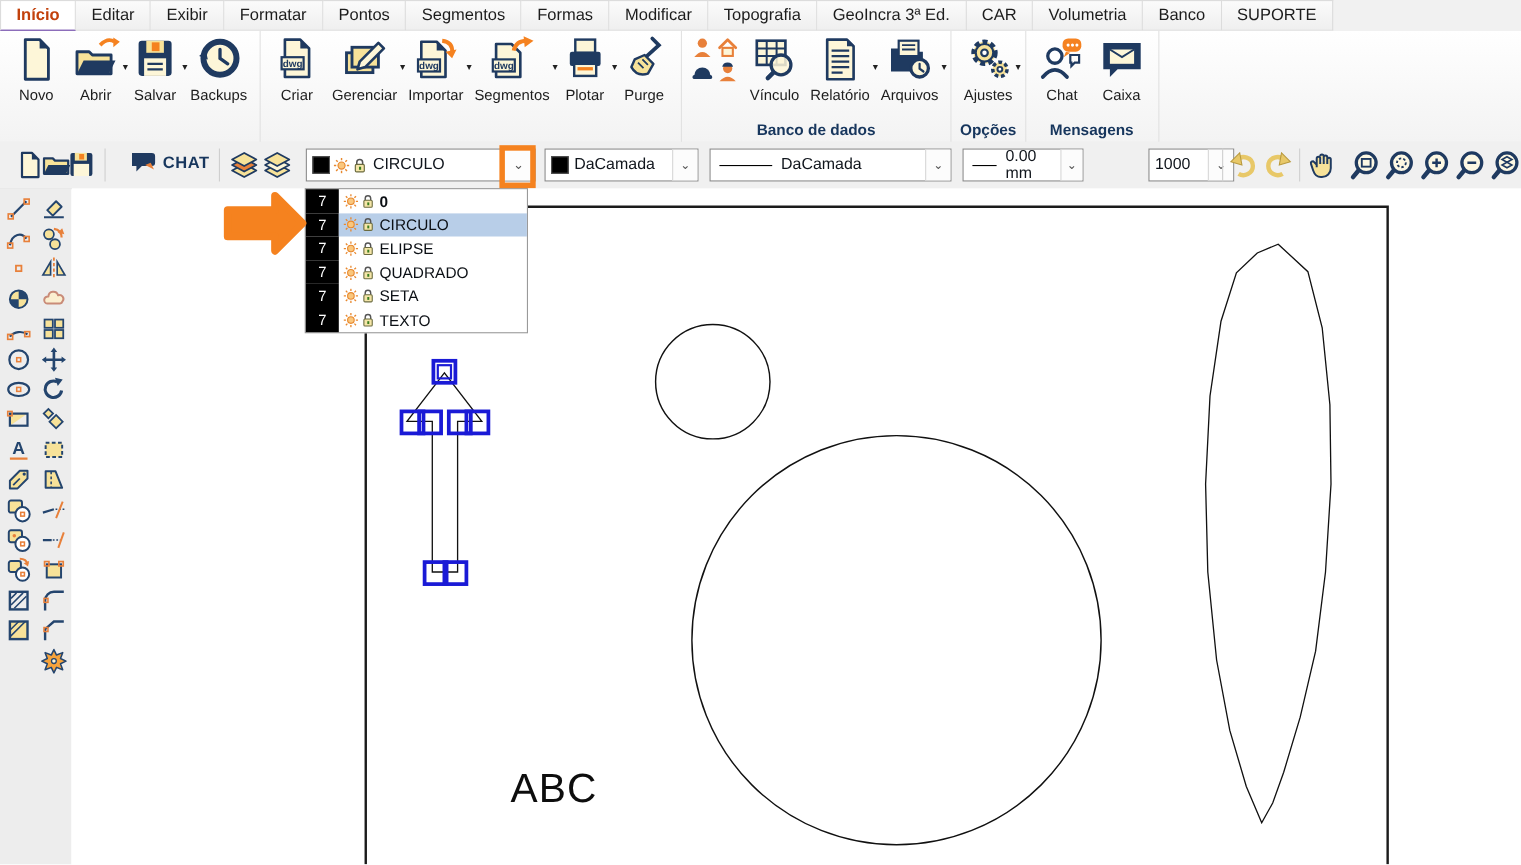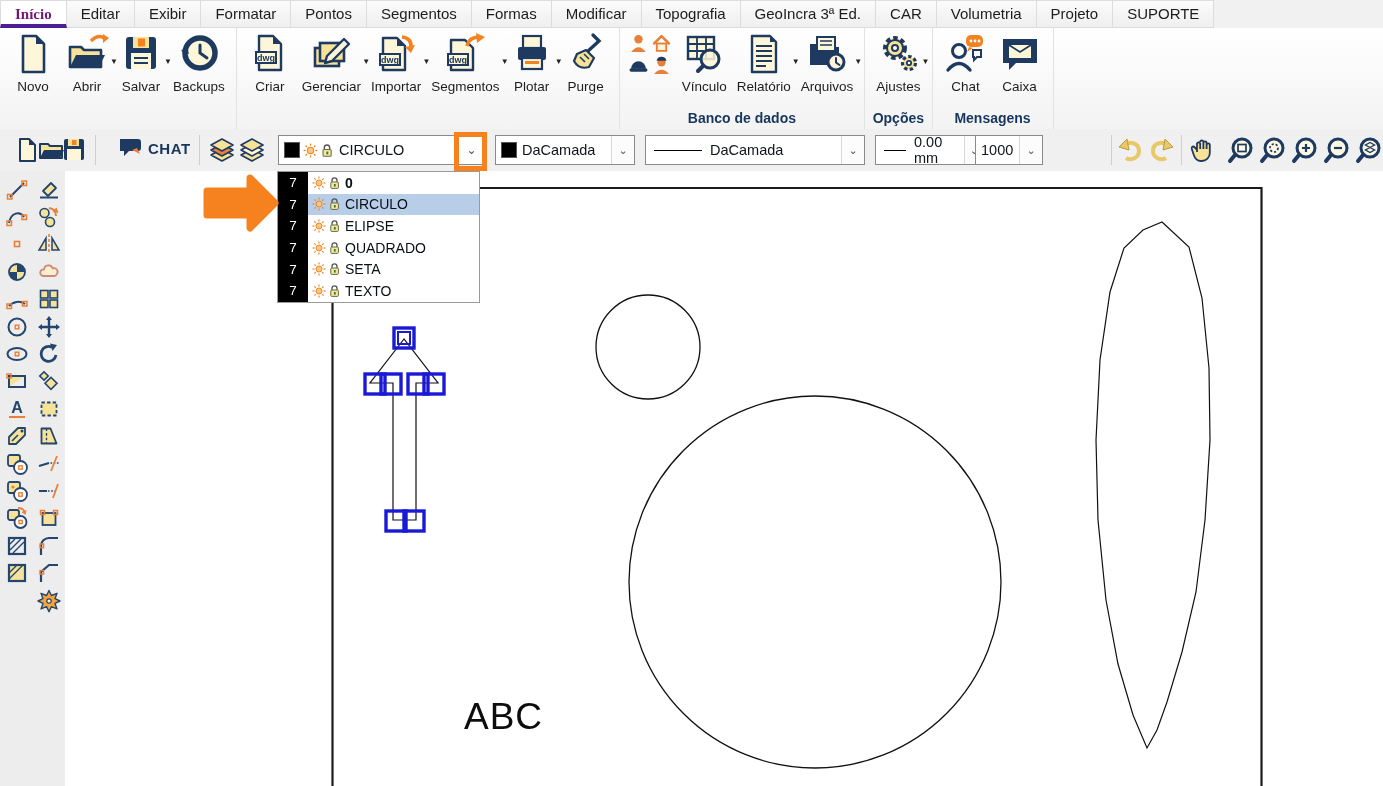--- a/index.html
+++ b/index.html
@@ -6,21 +6,21 @@
     font-family:"Liberation Sans",sans-serif;background:#fff;}
   .app{position:relative;width:1383px;height:786px;}
 
   
   .menubar{position:absolute;left:0;top:0;width:100%;height:28px;background:#F1F1F1;
     display:flex;border-bottom:1px solid #E6E6E6;}
   .tab{padding:0 14px;line-height:26px;font-size:15px;color:#1c1c1c;
     border:1px solid #DCDCDC;border-left:none;background:linear-gradient(#FBFBFB,#EFEFEF);
     white-space:nowrap;cursor:default;}
   .tab:first-child{border-left:1px solid #DCDCDC;}
-  .tab.active{background:#FFFFFF;font-weight:bold;color:#701a75;border-bottom:4px solid #4c1d95;font-family:Liberation Serif, serif;}
+  .tab.active{background:#FFFFFF;font-weight:bold;color:#c2410c;border-bottom:1px solid #4c1d95;}
 
   
   .ribbon{position:absolute;left:0;top:28px;width:100%;height:101px;
     background:linear-gradient(#FFFFFF,#F3F3F3);border-bottom:1px solid #D8D8D8;display:flex;}
   .rgroup{position:relative;border-right:1px solid #E2E2E2;padding:1px 6px 0 6px;height:100%;box-sizing:border-box;}
   .ritems{display:flex;align-items:flex-start;}
   .ritem{position:relative;display:flex;flex-direction:column;align-items:center;padding:3px 5px 0 5px;}
   .ritem svg.big{width:44px;height:44px;}
   .rlabel{font-size:13.5px;color:#1d1d1d;margin-top:3px;white-space:nowrap;}
   .gtitle{position:absolute;bottom:3px;left:0;right:0;text-align:center;color:#17365D;
@@ -83,21 +83,21 @@
     <div class="tab">Exibir</div>
     <div class="tab">Formatar</div>
     <div class="tab">Pontos</div>
     <div class="tab">Segmentos</div>
     <div class="tab">Formas</div>
     <div class="tab">Modificar</div>
     <div class="tab">Topografia</div>
     <div class="tab">GeoIncra 3ª Ed.</div>
     <div class="tab">CAR</div>
     <div class="tab">Volumetria</div>
-    <div class="tab">Projeto</div>
+    <div class="tab">Banco</div>
     <div class="tab">SUPORTE</div>
   </div>
 
   <div class="ribbon">
 
     <div class="rgroup">
       <div class="ritems">
         <div class="ritem">
           <svg class="big" viewBox="0 0 44 44">
               <path d="M12,4 h13 l8,8 v28 h-21 z" fill="#FDF6D8" stroke="#1F3A60" stroke-width="2.6" stroke-linejoin="round"></path>
@@ -380,21 +380,21 @@
       <span>DaCamada</span>
       <span class="chev">⌄</span>
     </div>
 
     <div class="combo" style="left:875px;width:110px">
       <span class="lsample" style="width:22px"></span>
       <span>0.00 mm</span>
       <span class="chev">⌄</span>
     </div>
 
-    <div class="combo" style="left:975px;width:68px">
+    <div class="combo" style="left:1044px;width:78px">
       <span>1000</span>
       <span class="chev">⌄</span>
     </div>
 
     <div class="tsep" style="left:1111px"></div>
     <div class="ticon" style="left:1116px;top:9px">
       <svg width="27" height="25" viewBox="0 0 27 25">
           <path d="M8,8 c5,-6 15,-3 15,5 c0,7 -8,10 -13,7" fill="none" stroke="#E8C868" stroke-width="4"></path>
           <path d="M11,1 l-8,8 10,3 z" fill="#E8C868" stroke="#b99a3e" stroke-width="1"></path>
         </svg>

